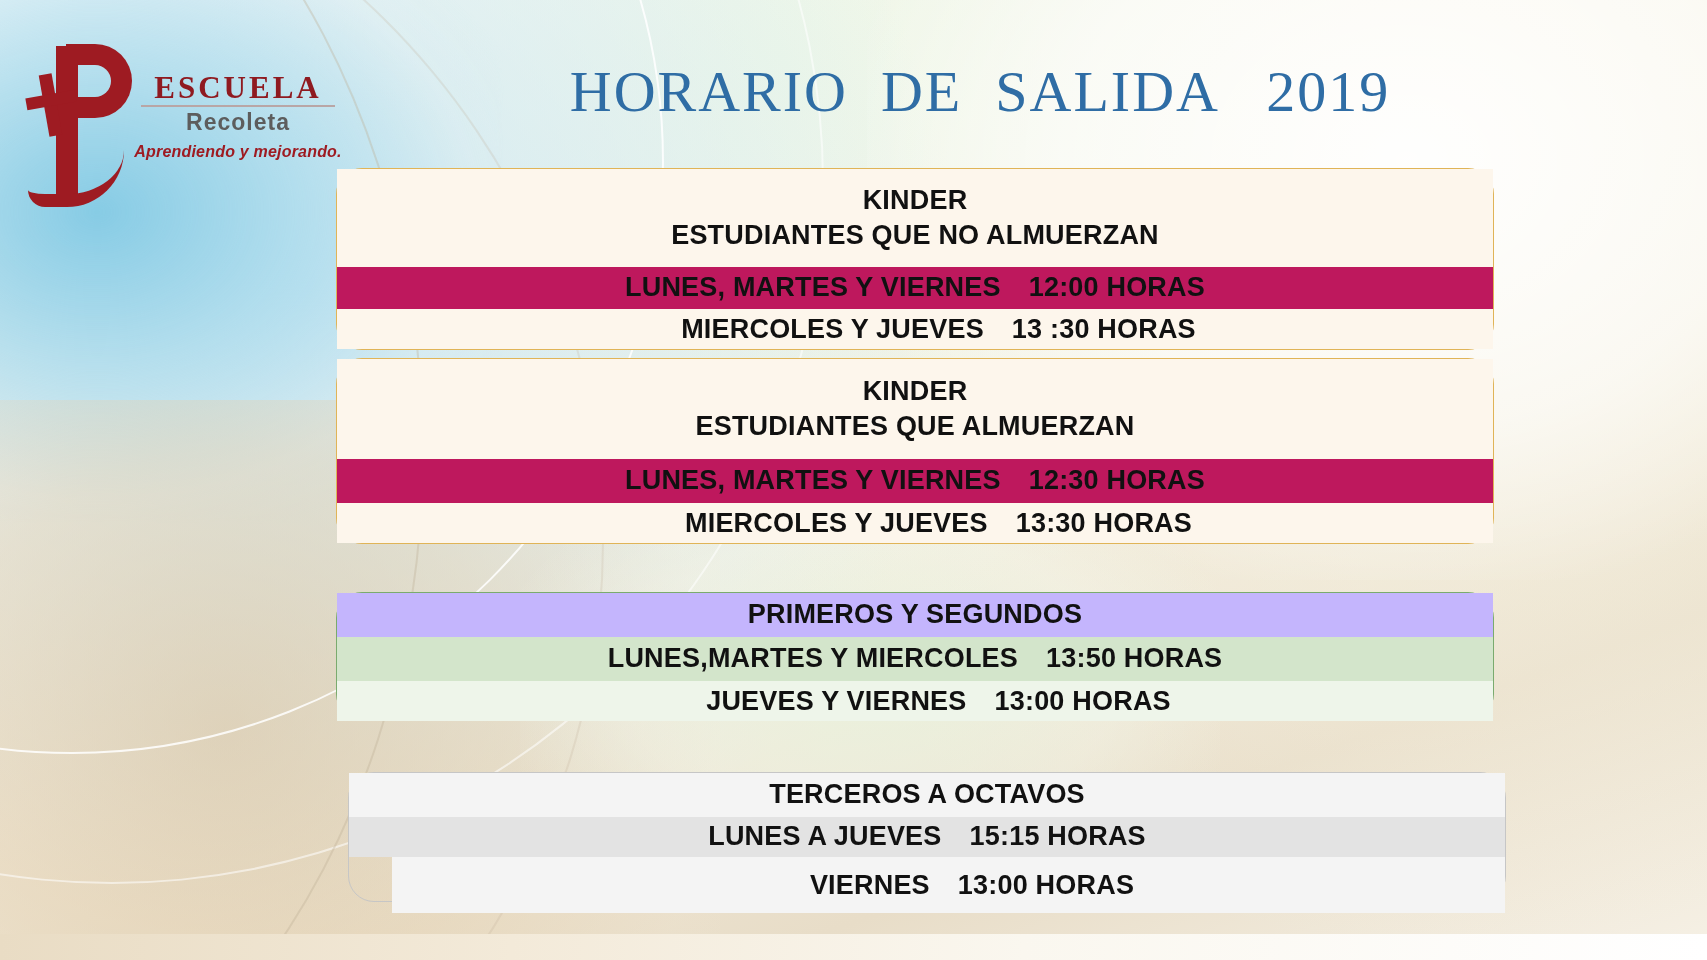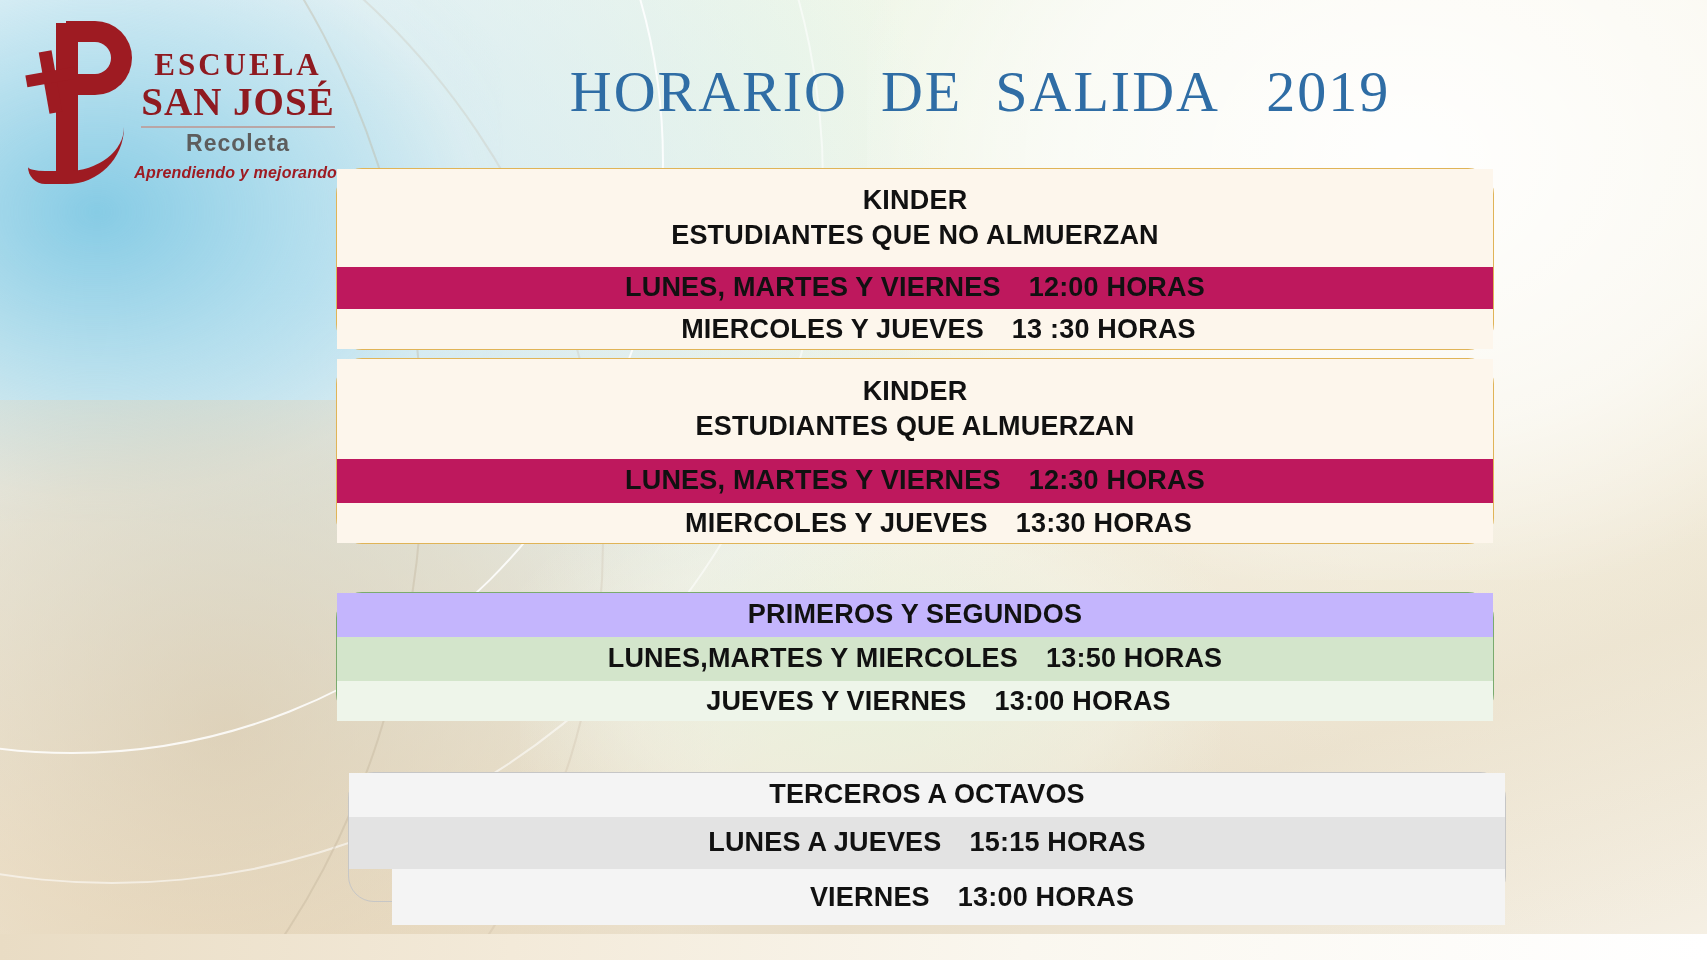--- a/index.html
+++ b/index.html
@@ -103,21 +103,21 @@
     top: 470px;
     width: 700px;
     height: 420px;
     background: radial-gradient(ellipse at 50% 50%, rgba(233,243,222,0.85) 0%, rgba(243,248,235,0.4) 50%, rgba(255,255,255,0) 78%);
   }
 
   
   .logo-block {
     position: absolute;
     left: 14px;
-    top: 5px;
+    top: 28px;
     width: 330px;
     height: 200px;
   }
   .logo-mark {
     position: absolute;
     left: 8px;
     top: 6px;
     width: 112px;
     height: 176px;
   }
@@ -323,21 +323,21 @@
     height: 130px;
     border-color: #c6c6c6;
   }
   #table-terceros .head-row {
     background: #f4f4f4;
     height: 44px;
     font-size: 27px;
   }
   #table-terceros .alt-row {
     background: #e3e3e3;
-    height: 52px;
+    height: 40px;
     font-size: 27px;
   }
   #table-terceros .plain-row {
     background: #f4f4f4;
     height: 56px;
     font-size: 27px;
     margin-left: 43px;
   }
 
   .kinder-line-1 { display: block; }
@@ -362,21 +362,20 @@
   <div class="logo-block">
     <div class="logo-mark">
       <div class="logo-p-stem"></div>
       <div class="logo-p-bowl"></div>
       <div class="logo-cross-v"></div>
       <div class="logo-cross-h"></div>
       <div class="logo-swoosh"></div>
     </div>
     <div class="logo-text">
       <div class="logo-escuela">ESCUELA</div>
-      <div class="logo-sanjose">SAN JOSÉ</div>
       <div class="logo-rule"></div>
       <div class="logo-recoleta">Recoleta</div>
       <div class="logo-slogan">Aprendiendo y mejorando.</div>
     </div>
   </div>
 
   <div class="deck-title">HORARIO  DE  SALIDA   2019</div>
 
   <div class="table t-kinder" id="table-kinder-no-lunch">
     <div class="trow head-row">

